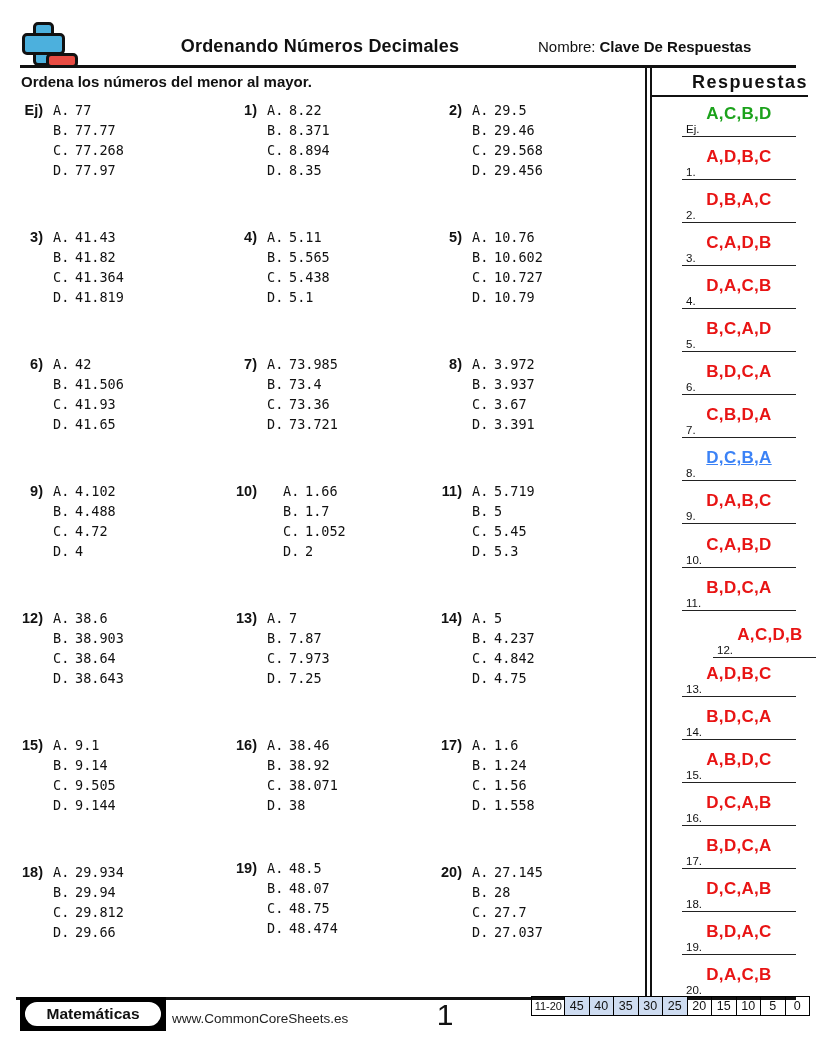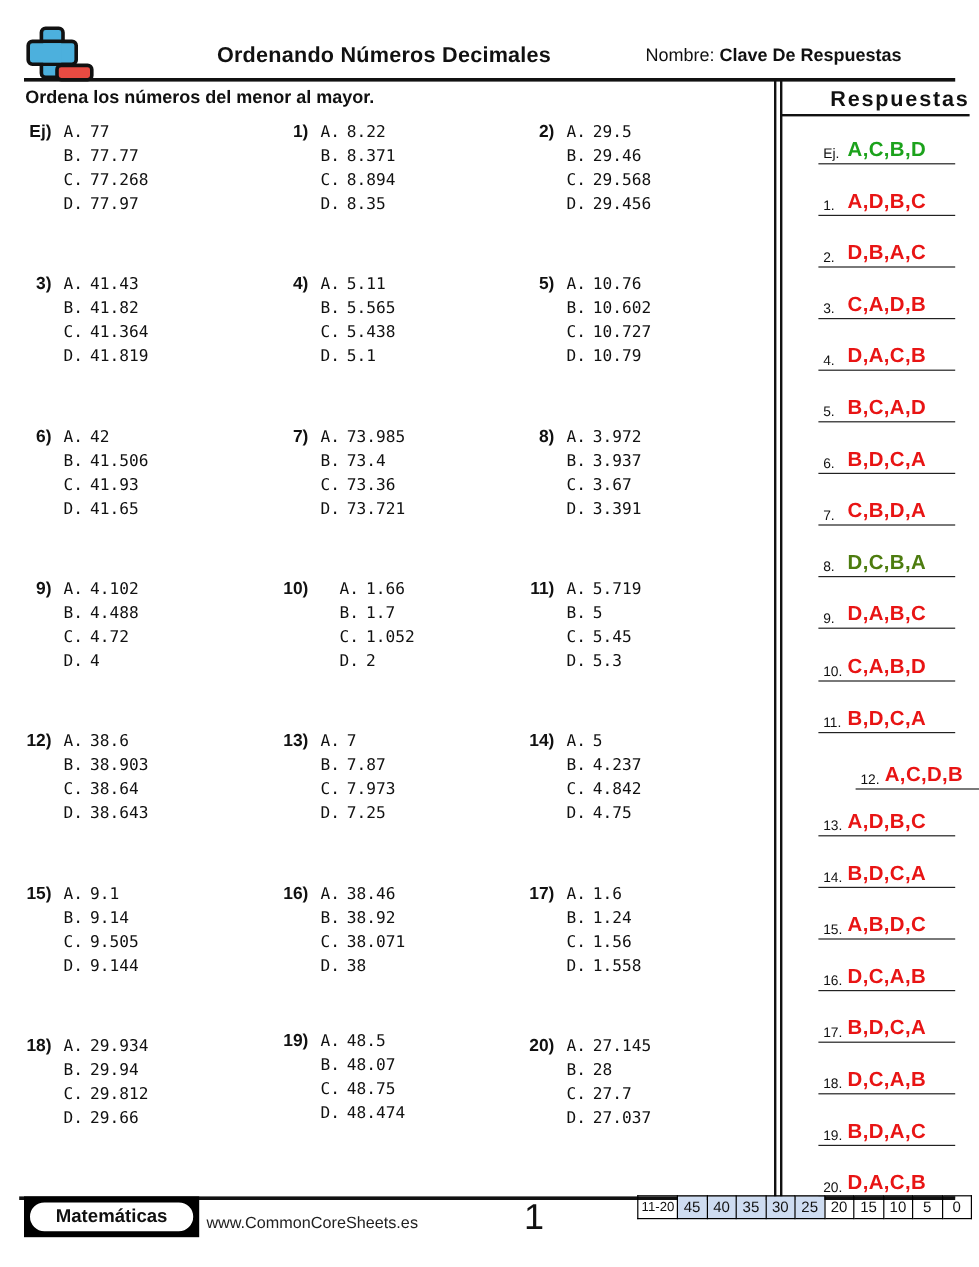--- a/index.html
+++ b/index.html
@@ -36,21 +36,21 @@
   .opt .letter { display:inline-block; width:22px; }
 
   
   .vline { position:absolute; top:67px; height:931px; width:2px; background:#111; }
   .answers-title { position:absolute; left:650px; top:72px; width:158px; text-align:right;
     font-size:18px; font-weight:bold; letter-spacing:1.5px;
     border-bottom:2.5px solid #111; padding-bottom:2px; }
   .ans-row { position:absolute; left:652px; width:160px; height:31px; }
   .ans-label { position:absolute; left:6px; bottom:2px; font-size:11.5px; color:#111;padding-left:28px; }
   .ans-line { position:absolute; left:30px; bottom:0; width:114px; border-bottom:1.8px solid #222;
-    text-align:center; font-size:17px; font-weight:bold; letter-spacing:0.3px; padding-bottom:1px; }
+    text-align:center; font-size:17px; font-weight:bold; letter-spacing:0.3px; padding-bottom:12px; }
 
   
   .footer-rule { position:absolute; left:16px; top:997px; width:780px; height:3px; background:#111; }
   .brand-box { position:absolute; left:20px; top:997px; width:146px; height:34px; background:#000; }
   .brand-pill { position:absolute; left:3px; top:3px; right:3px; bottom:3px; background:#fff;
     border:2.5px solid #000; border-radius:14px; display:flex; align-items:center; justify-content:center;
     font-size:15.5px; font-weight:bold; }
   .website { position:absolute; left:172px; top:1011px; font-size:13.5px; color:#222; }
   .page-number { position:absolute; left:425px; top:998px; width:40px; text-align:center; font-size:30px; }
   .grade-table { position:absolute; left:531px; top:996px; border-collapse:collapse; }
@@ -551,21 +551,21 @@
     <div class="ans-row" style="top: 364.3px;">
     <span class="ans-label">6.</span>
     <div class="ans-line" style="color: rgb(232, 20, 20);">B,D,C,A</div>
   </div>
     <div class="ans-row" style="top: 407.35px;">
     <span class="ans-label">7.</span>
     <div class="ans-line" style="color: rgb(232, 20, 20);">C,B,D,A</div>
   </div>
     <div class="ans-row" style="top: 450.4px;">
     <span class="ans-label">8.</span>
-    <div class="ans-line" style="color: #4d7c0f;">D,C,B,A</div>
+    <div class="ans-line" style="color: #3b82f6; text-decoration: underline;">D,C,B,A</div>
   </div>
     <div class="ans-row" style="top: 493.45px;">
     <span class="ans-label">9.</span>
     <div class="ans-line" style="color: rgb(232, 20, 20);">D,A,B,C</div>
   </div>
     <div class="ans-row" style="top: 536.5px;">
     <span class="ans-label">10.</span>
     <div class="ans-line" style="color: rgb(232, 20, 20);">C,A,B,D</div>
   </div>
     <div class="ans-row" style="top: 579.55px;">

